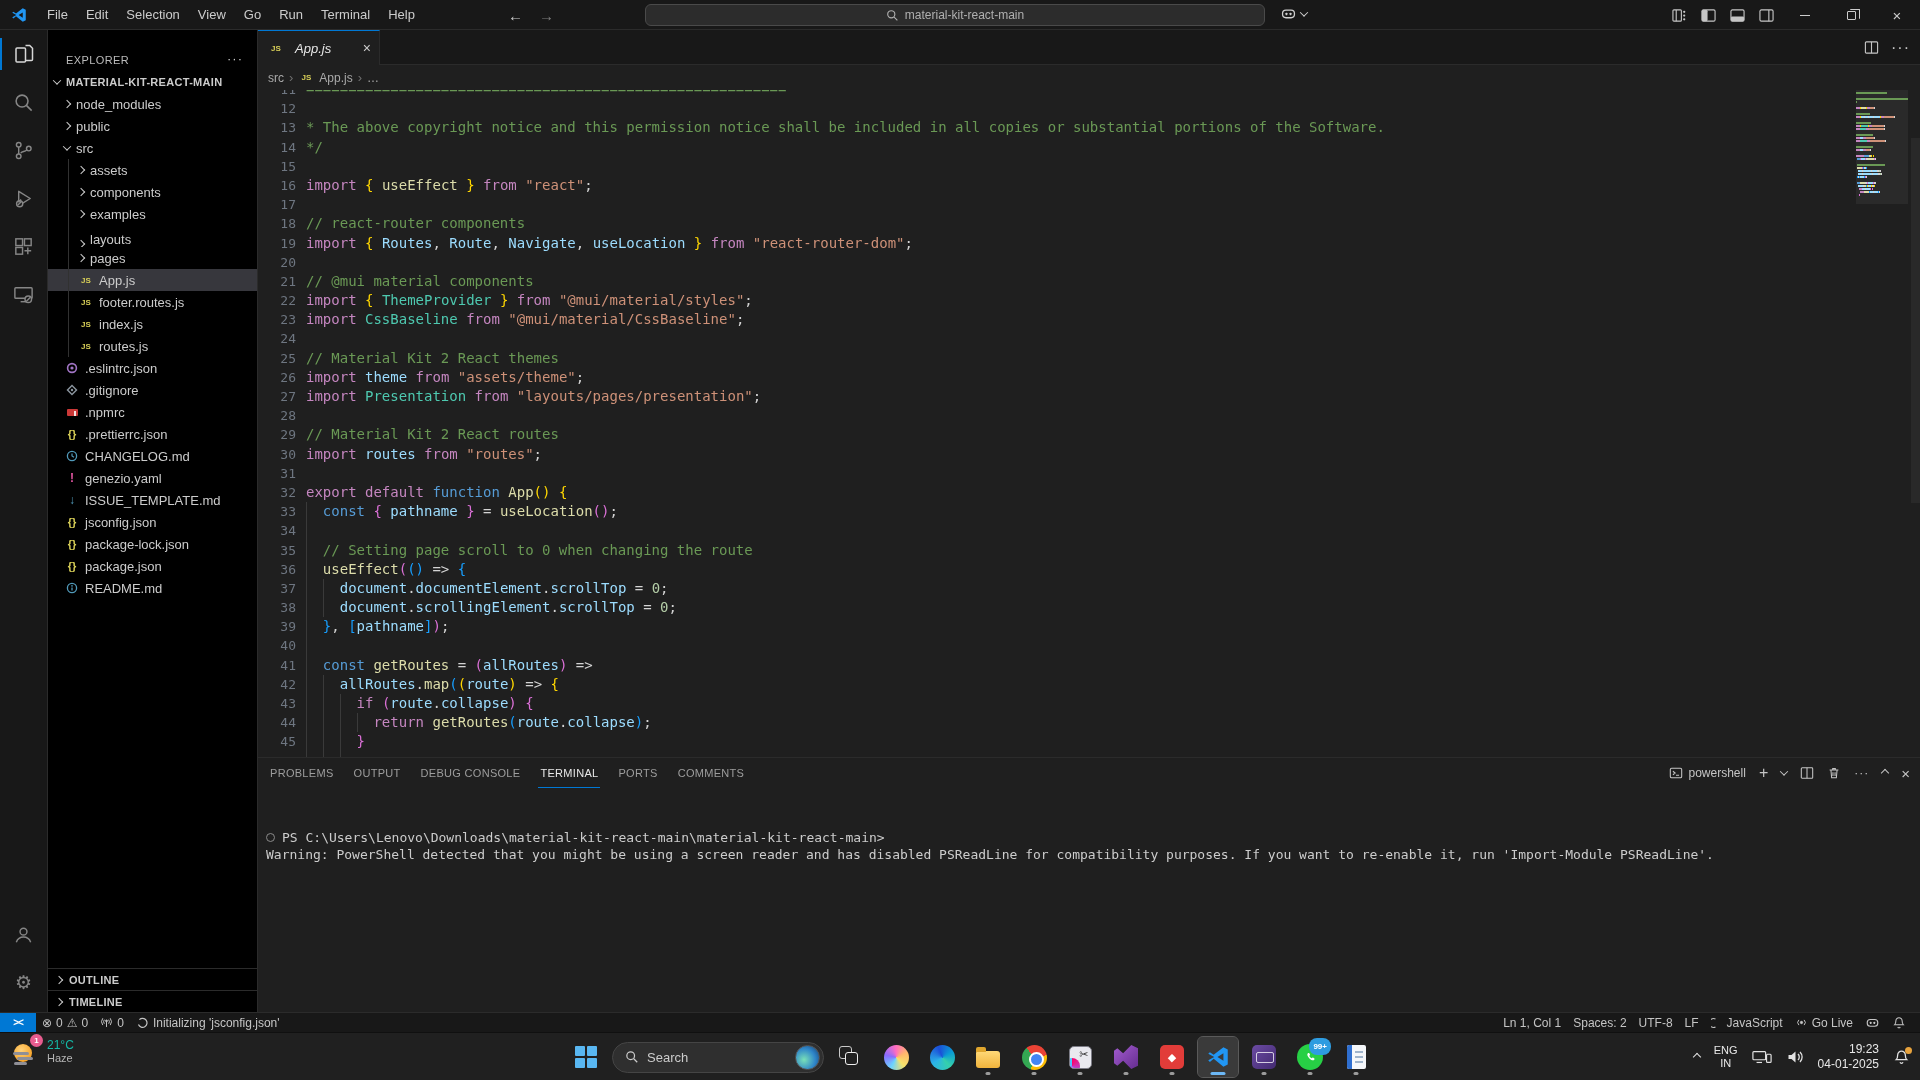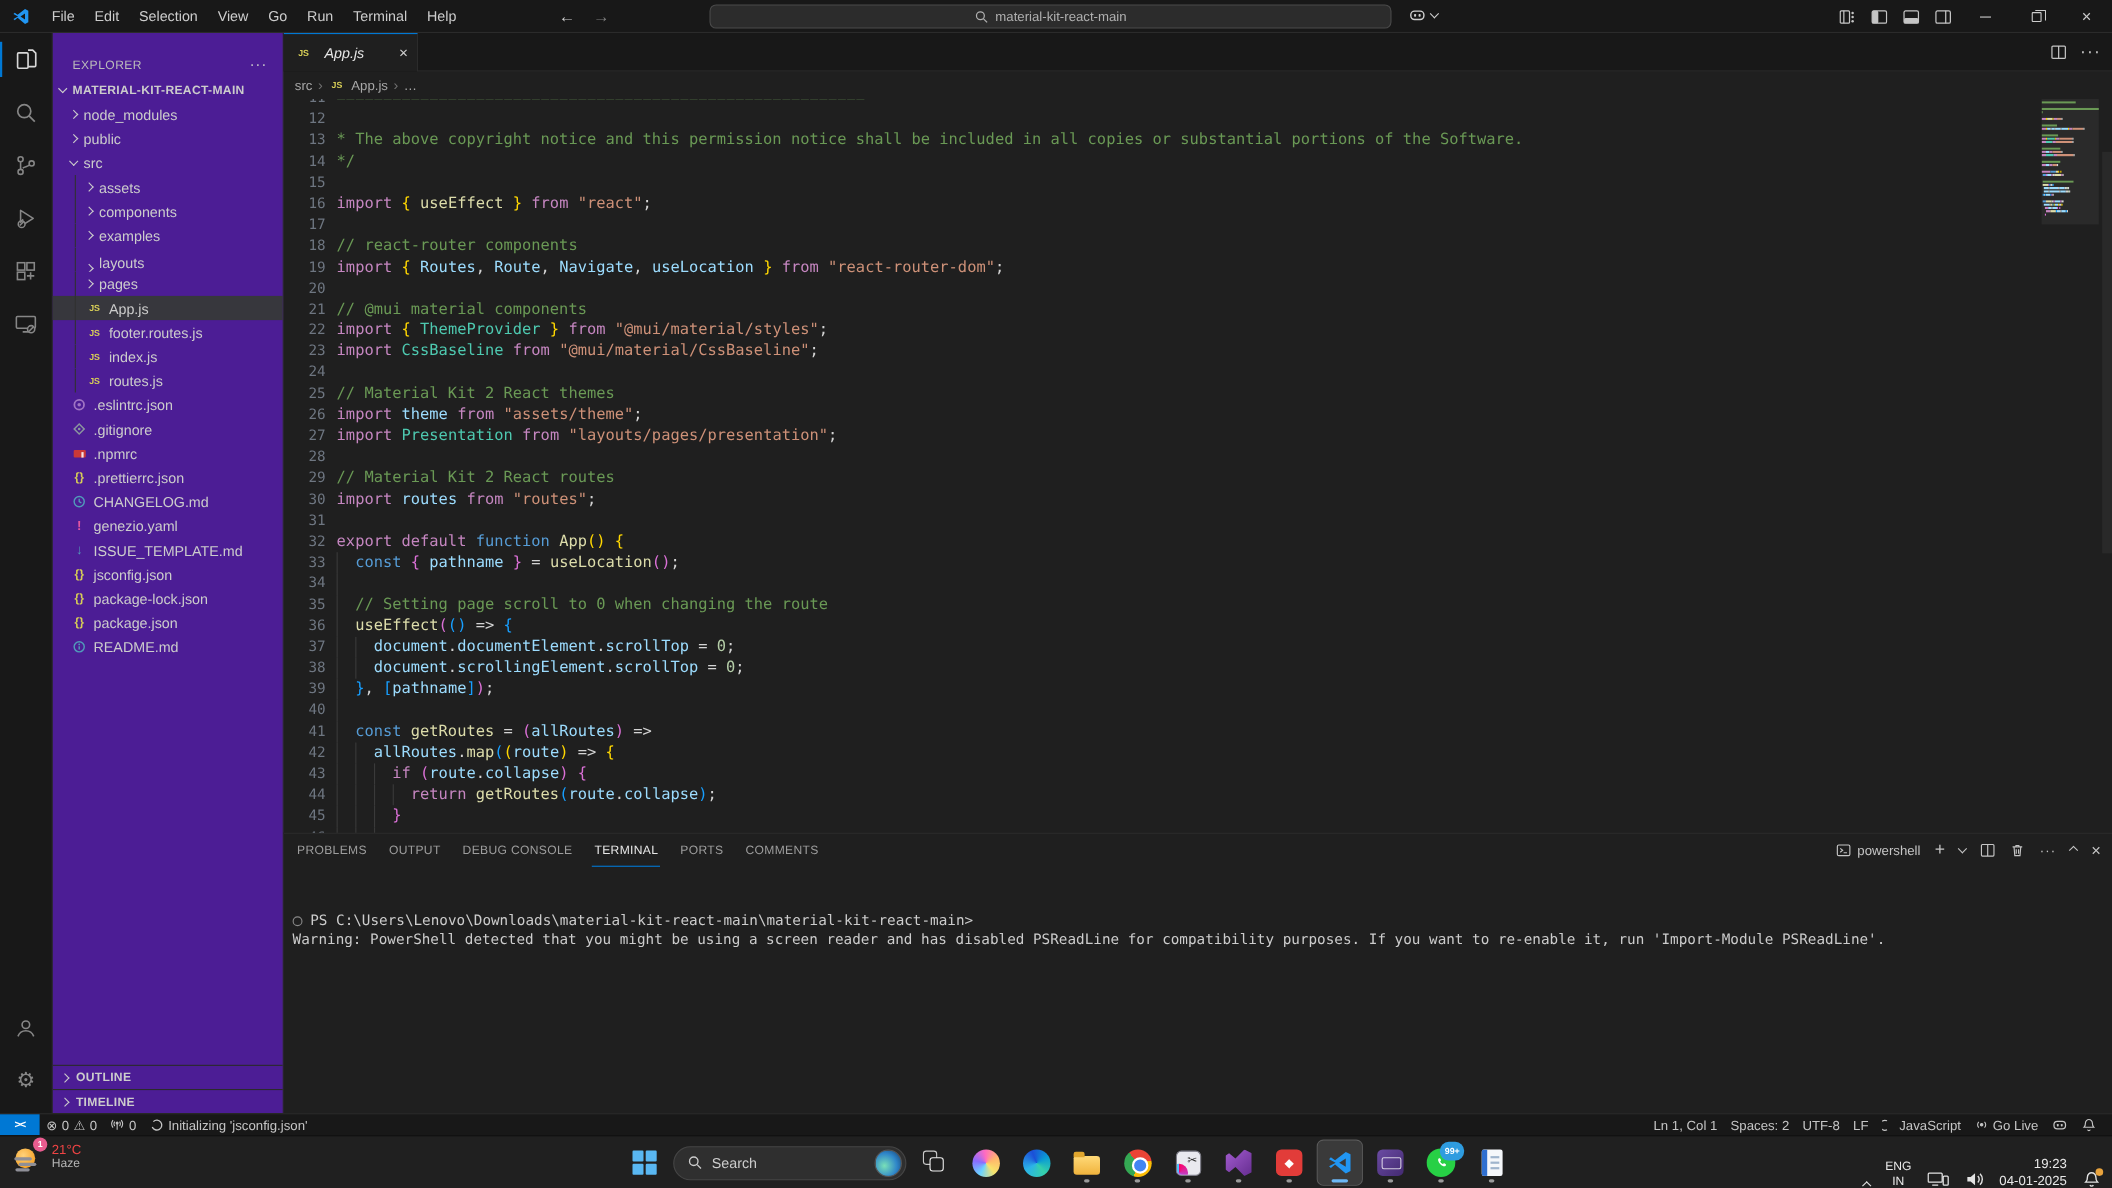--- a/index.html
+++ b/index.html
@@ -34,21 +34,21 @@
   
   #activitybar { position:absolute; left:0; top:30px; width:48px; height:982px; background:#181818;
                  border-right:1px solid #2b2b2b; display:flex; flex-direction:column; align-items:center; }
   .act-item { width:48px; height:48px; display:flex; align-items:center; justify-content:center; color:#868686; position:relative; }
   .act-item.active { color:#d7d7d7; }
   .act-item.active::before { content:""; position:absolute; left:0; top:8px; bottom:8px; width:2px; background:#0078d4; }
   #act-bottom { position:absolute; bottom:6px; display:flex; flex-direction:column; align-items:center; }
   .gear-glyph { font-size:19px; }
 
   
-  #sidebar { position:absolute; left:48px; top:30px; width:210px; height:982px; background:#4c1d95;
+  #sidebar { position:absolute; left:48px; top:30px; width:210px; height:982px; background:#000000;
              border-right:1px solid #2b2b2b; font-size:13px; }
   #sidebar-header { height:41px; display:flex; align-items:flex-end; justify-content:space-between; padding:0 14px 5px 18px; }
   #sidebar-title { font-size:11px; color:#bbbbbb; letter-spacing:0.4px; }
   #sidebar-menu { color:#cccccc; font-size:13px; letter-spacing:1px; }
   .tree-row { height:22px; display:flex; align-items:center; position:relative; color:#cccccc; cursor:default; white-space:nowrap; overflow:hidden; }
   .tree-row.selected { background:#37373d; }
   .tree-row .chev { color:#cccccc; margin-right:6px; flex:none; }
   .tree-row.lvl2::before { content:""; position:absolute; left:20px; top:0; bottom:0; width:1px; background:#313131; }
   .root-row { font-weight:bold; font-size:11px; letter-spacing:0.3px; color:#cccccc; }
   .fi { display:inline-flex; width:16px; height:16px; align-items:center; justify-content:center; margin-right:5px; flex:none; font-weight:bold; }
@@ -116,21 +116,21 @@
 
   
   #taskbar { position:absolute; left:0; top:1032px; width:1920px; height:48px; background:#202020; border-top:1px solid #101010; }
   #weather { position:absolute; left:12px; top:5px; display:flex; align-items:center; gap:8px; }
   #weather-icon { position:relative; width:27px; height:27px; }
   #weather-sun { position:absolute; left:2px; top:6px; width:18px; height:18px; border-radius:50%;
                  background:radial-gradient(circle at 40% 35%, #ffd27a, #f2920c); }
   .haze-line { position:absolute; height:3px; border-radius:2px; background:#8f8f97; }
   #weather-badge { position:absolute; right:-4px; top:-4px; width:13px; height:13px; border-radius:50%; background:#e85c8f;
                    color:#fff; font-size:8px; display:flex; align-items:center; justify-content:center; font-weight:bold; }
-  #weather-temp { font-size:12px; color:#ef4444; line-height:14px; }
+  #weather-temp { font-size:12px; color:#14b8a6; line-height:14px; }
   #weather-cond { font-size:11px; color:#b5b5b5; line-height:13px; }
   #tb-center { position:absolute; left:566px; top:4px; display:flex; align-items:center; gap:6px; height:40px; }
   .tb-slot { width:40px; height:40px; display:flex; align-items:center; justify-content:center; position:relative; border-radius:5px; }
   .tb-slot.open::after { content:""; position:absolute; bottom:2px; left:50%; transform:translateX(-50%);
                          width:5px; height:3px; border-radius:2px; background:#9b9b9b; }
   .tb-slot.active-app { background:#3a3a3a; outline:1px solid #5a5a5a; }
   .tb-slot.active-app::after { content:""; position:absolute; bottom:2px; left:50%; transform:translateX(-50%);
                                width:15px; height:3px; border-radius:2px; background:#6cb8f6; }
   #win-logo { width:22px; height:22px; display:grid; grid-template-columns:10px 10px; grid-template-rows:10px 10px; gap:2px; }
   #win-logo span { background:#59b7f2; border-radius:1px; }
@@ -162,21 +162,21 @@
   #purpleapp-tb { position:relative; width:24px; height:24px; border-radius:5px; background:linear-gradient(135deg,#6b4ba3,#432a71); overflow:hidden; }
   #purpleapp-tb::after { content:""; position:absolute; left:4px; top:7px; width:16px; height:9px;
                          border:1.5px solid rgba(255,255,255,.75); border-radius:2px; }
   #whatsapp-tb { position:relative; width:26px; height:26px; border-radius:50%; background:#27d045;
                  display:flex; align-items:center; justify-content:center; }
   #wa-badge { position:absolute; top:-6px; right:-8px; background:#2e9ce0; color:#fff; font-size:8px; font-weight:bold;
               border-radius:8px; padding:4px 4px; }
   #doc-tb { position:relative; width:19px; height:24px; background:#f5f7fa; border-radius:2px; overflow:hidden; }
   #doc-tb::before { content:""; position:absolute; left:0; top:0; bottom:0; width:5px; background:#2f6fd0; }
   .doc-line { position:absolute; left:8px; height:1.5px; background:#9fb4cc; width:8px; }
-  #tb-tray { position:absolute; right:10px; top:0; height:48px; display:flex; align-items:flex-end; gap:14px; color:#e2e2e2; }
+  #tb-tray { position:absolute; right:10px; top:0; height:48px; display:flex; align-items:center; gap:14px; color:#e2e2e2; }
   #tray-lang { text-align:center; font-size:11px; line-height:13px; color:#e8e8e8; }
   #tray-clock { text-align:right; font-size:12px; line-height:15px; color:#e8e8e8; }
   #tray-bell { position:relative; }
   #bell-dot { position:absolute; right:-2px; top:-2px; width:7px; height:7px; border-radius:50%; background:#e8a33d; }
 </style>
 </head>
 <body>
 
 <div id="titlebar">
   <svg id="vscode-logo" viewBox="0 0 24 24">

